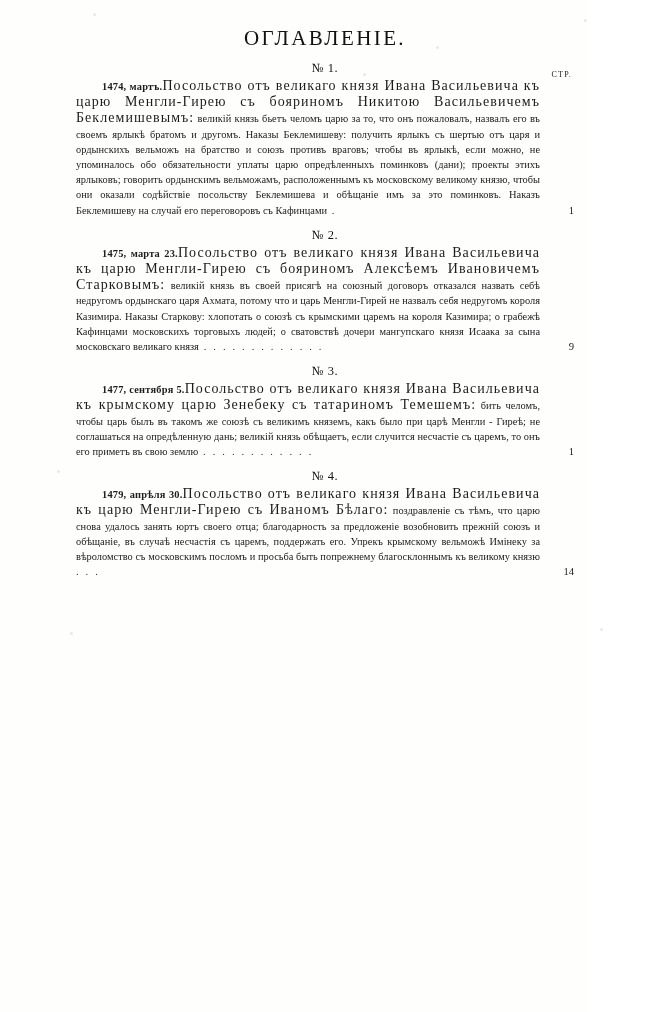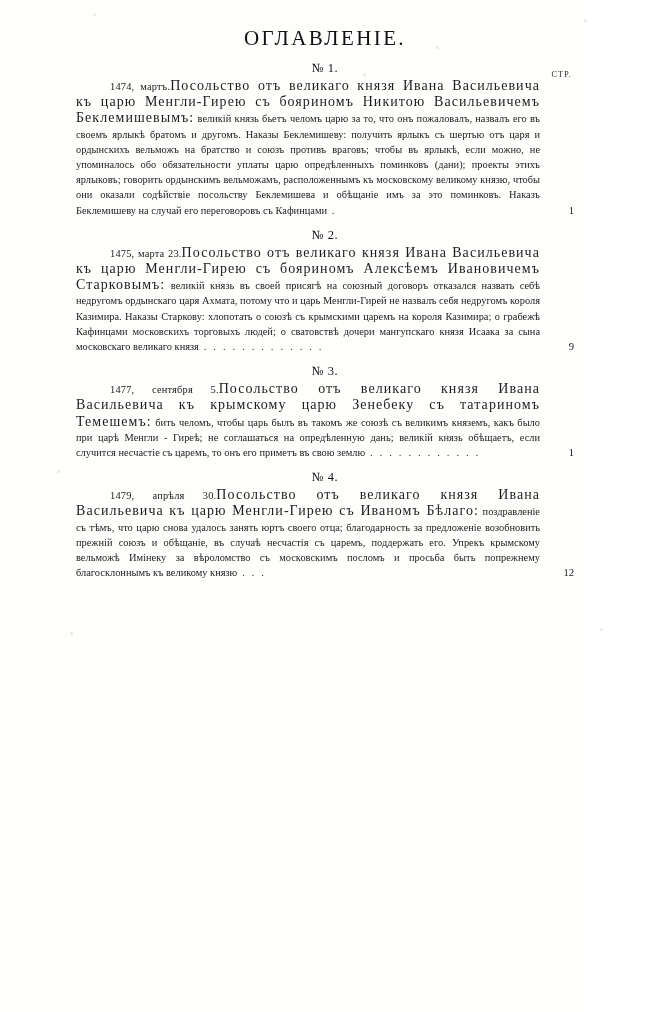--- a/index.html
+++ b/index.html
@@ -60,23 +60,22 @@
   .entry-body {
     position: relative;
     font-size: 10.4px;
     line-height: 15.2px;
     text-align: justify;
     text-justify: inter-word;
     color: #1c1c1c;
     padding-right: 34px;
   }
   .entry-body .lead {
-    font-weight: normal;
+    font-weight: bold;
     letter-spacing: 0.2px;
-    margin-left: 8px;
   }
   .entry-body .sc {
     letter-spacing: 1.05px;
     font-size: 14px;
   }
   .indent {
     display: inline-block;
     width: 26px;
   }
   .pagenum {
@@ -136,18 +135,18 @@
       <div class="entry-body">
         <span class="indent"></span><span class="lead">1477, сентября 5.</span><span class="sc">Посольство отъ великаго князя Ивана Васильевича къ крымскому царю Зенебеку съ татариномъ Темешемъ:</span><span> бить челомъ, чтобы царь былъ въ такомъ же союзѣ съ великимъ княземъ, какъ было при царѣ Менгли - Гиреѣ; не соглашаться на опредѣленную дань; великій князь обѣщаетъ, если случится несчастіе съ царемъ, то онъ его приметъ въ свою землю</span><span class="leader"> . . . . . . . . . . . . </span>
         <span class="pagenum">1</span>
       </div>
     </div>
 
     <div class="entry">
       <div class="entry-num">№ 4.</div>
       <div class="entry-body">
         <span class="indent"></span><span class="lead">1479, апрѣля 30.</span><span class="sc">Посольство отъ великаго князя Ивана Васильевича къ царю Менгли-Гирею съ Иваномъ Бѣлаго:</span><span> поздравленіе съ тѣмъ, что царю снова удалось занять юртъ своего отца; благодарность за предложеніе возобновить прежній союзъ и обѣщаніе, въ случаѣ несчастія съ царемъ, поддержать его. Упрекъ крымскому вельможѣ Имінеку за вѣроломство съ московскимъ посломъ и просьба быть попрежнему благосклоннымъ къ великому князю</span><span class="leader"> . . . </span>
-        <span class="pagenum">12</span>
+        <span class="pagenum">14</span>
       </div>
     </div>
 
   </div>
 </div>
 
 </body></html>

